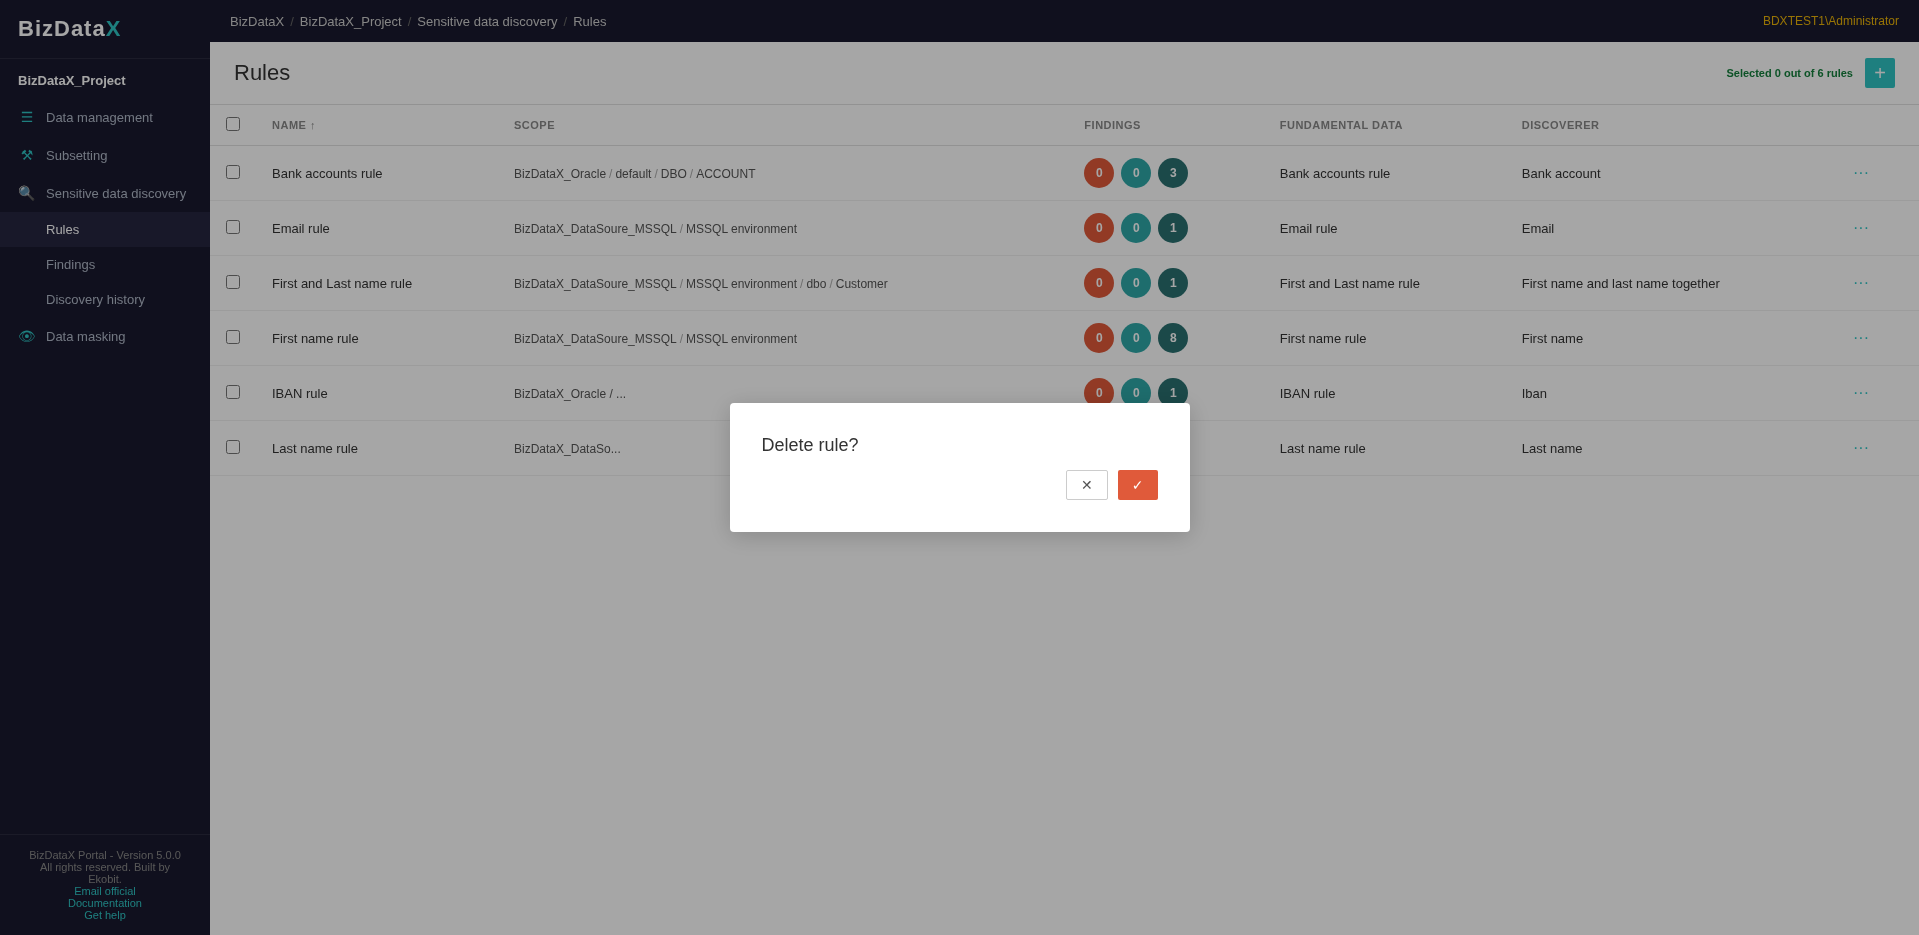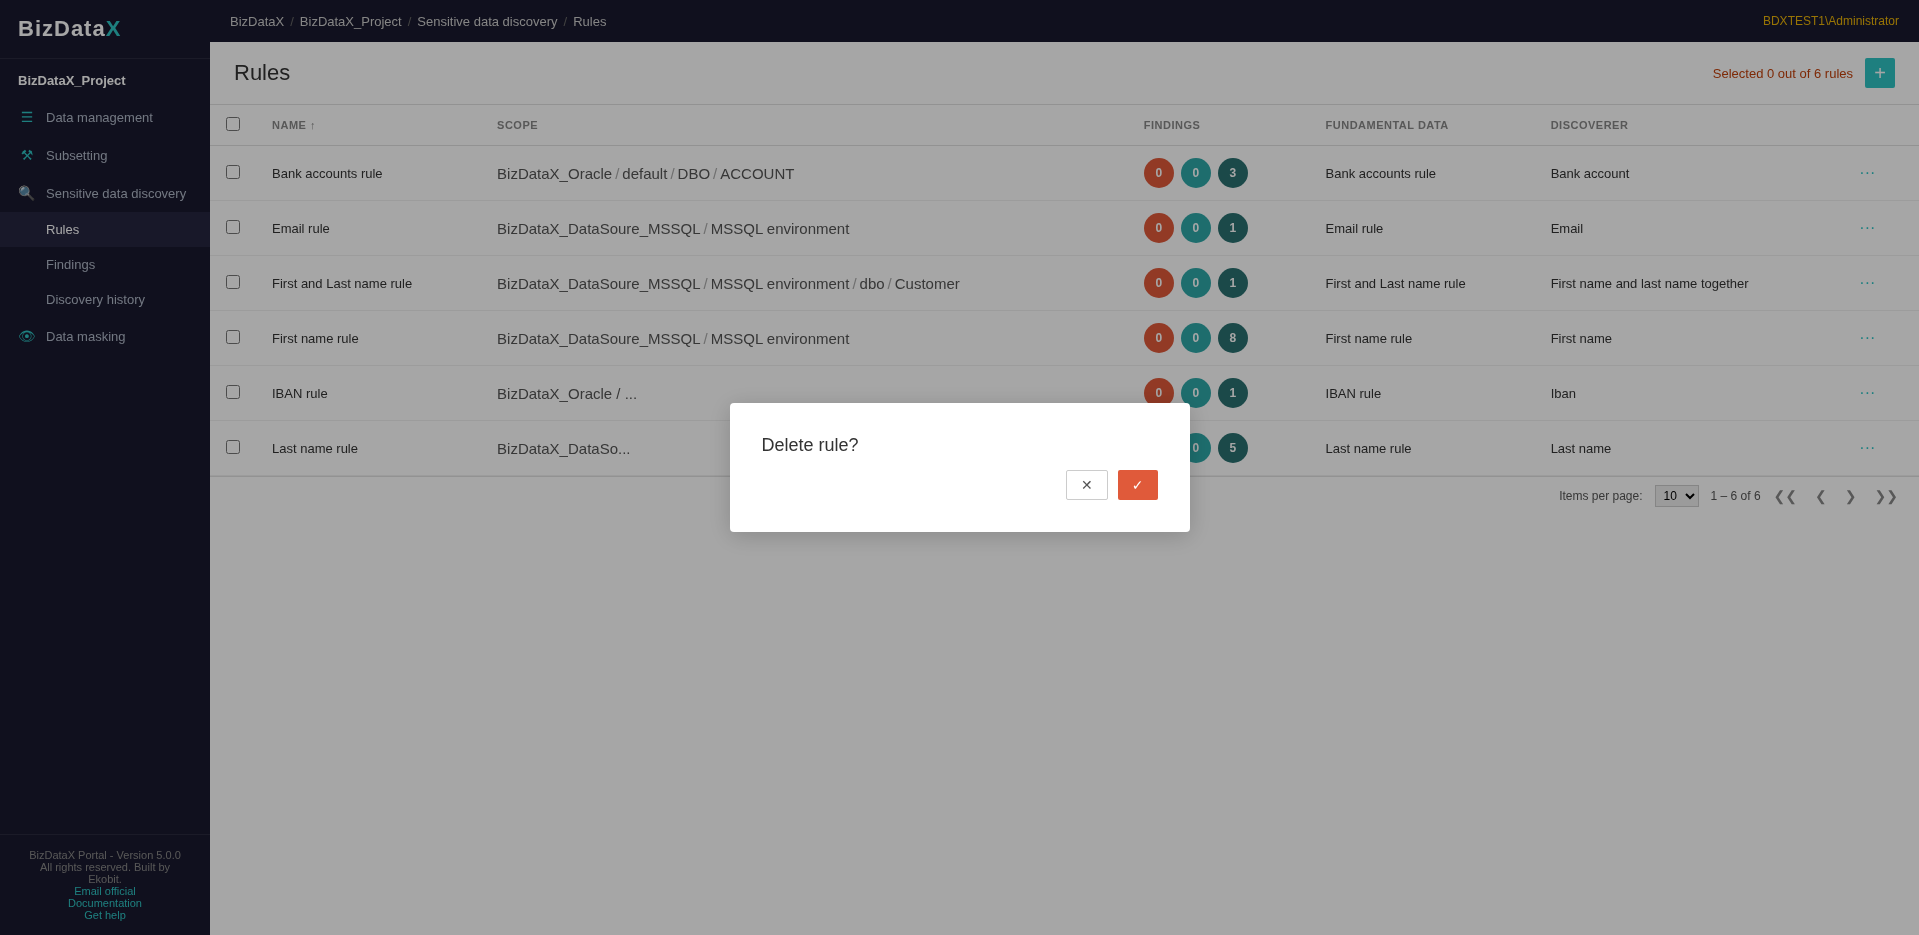--- a/index.html
+++ b/index.html
@@ -101,21 +101,21 @@
     .page-header {
       background: #fff;
       padding: 16px 24px;
       display: flex;
       align-items: center;
       justify-content: space-between;
       border-bottom: 1px solid #e0e0e0;
     }
     .page-title { font-size: 22px; color: #333; font-weight: 400; }
     .header-right { display: flex; align-items: center; gap: 12px; }
-    .selected-info { font-size: 13px; color: #c2410c; }
+    .selected-info { font-size: 11px; color: #15803d; font-weight: bold; }
     .add-btn {
       background: #2ec4c4;
       border: none;
       color: #fff;
       width: 30px;
       height: 30px;
       font-size: 20px;
       cursor: pointer;
       display: flex;
       align-items: center;
@@ -149,21 +149,21 @@
     }
     tbody tr {
       border-bottom: 1px solid #f0f0f0;
     }
     tbody td {
       padding: 12px 16px;
       font-size: 13px;
       color: #333;
       vertical-align: middle;
     }
-    .scope-text { color: #555; font-size: 15px; }
+    .scope-text { color: #555; font-size: 12px; }
     .scope-sep { color: #aaa; margin: 0 3px; }
 
     .badge {
       width: 30px;
       height: 30px;
       border-radius: 50%;
       display: inline-flex;
       align-items: center;
       justify-content: center;
       color: #fff;
@@ -461,33 +461,20 @@
               <span class="badge badge-dark">5</span>
             </div>
           </td>
           <td>Last name rule</td>
           <td>Last name</td>
           <td><button class="more-btn">···</button></td>
         </tr>
       </tbody>
     </table>
 
-    <div class="pagination-bar">
-      <span>Items per page:</span>
-      <select>
-        <option>10</option>
-        <option>25</option>
-        <option>50</option>
-      </select>
-      <span>1 – 6 of 6</span>
-      <button class="page-nav-btn">❮❮</button>
-      <button class="page-nav-btn">❮</button>
-      <button class="page-nav-btn">❯</button>
-      <button class="page-nav-btn">❯❯</button>
-    </div>
   </div>
 </div>
 
 <div class="modal-overlay">
   <div class="modal">
     <div class="modal-title">Delete rule?</div>
     <div class="modal-actions">
       <button class="modal-cancel-btn">✕</button>
       <button class="modal-confirm-btn">✓</button>
     </div>

